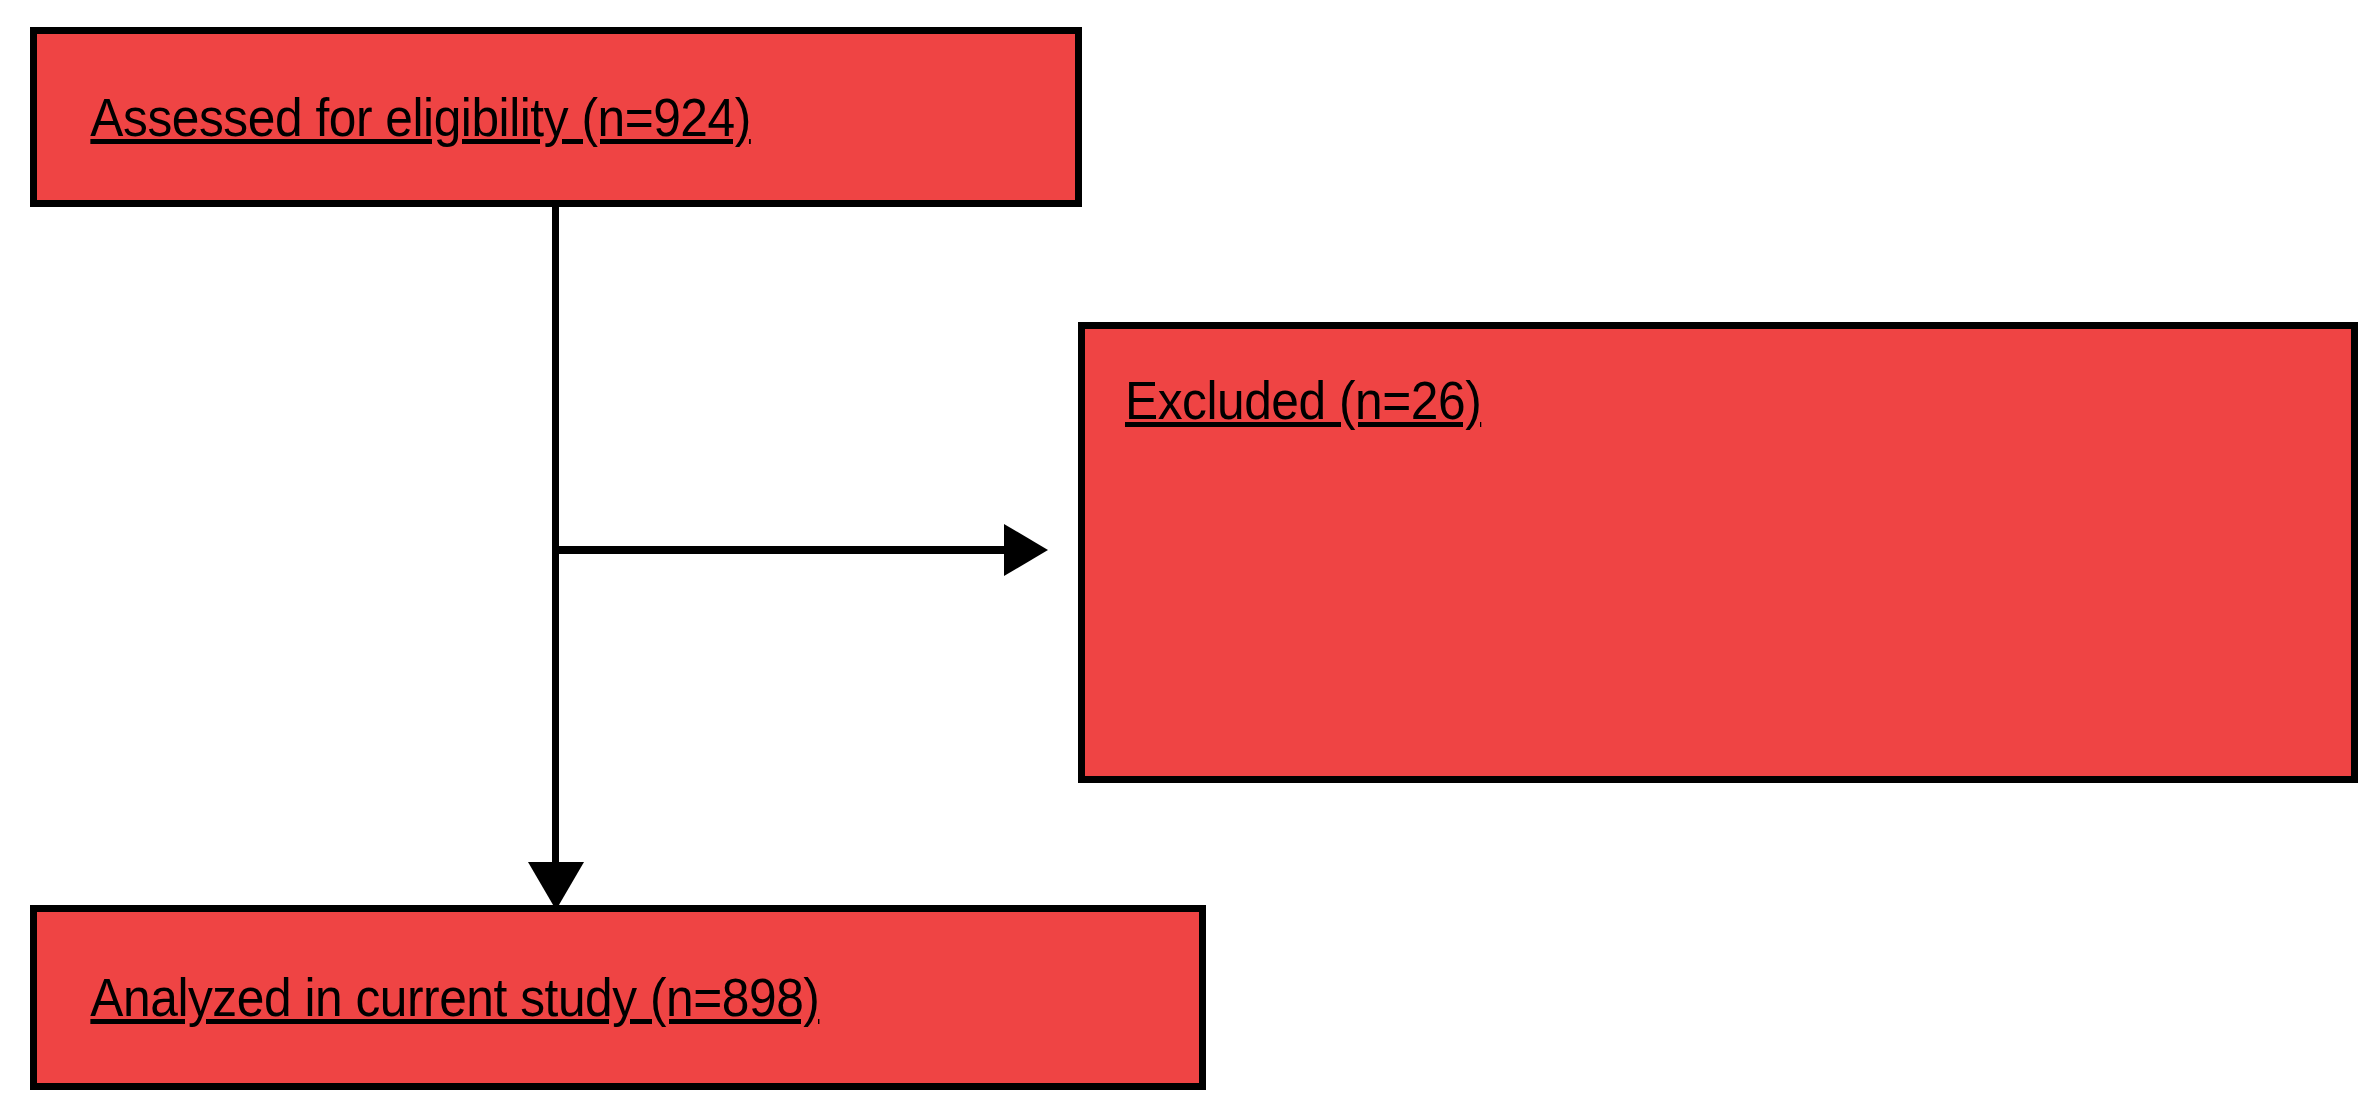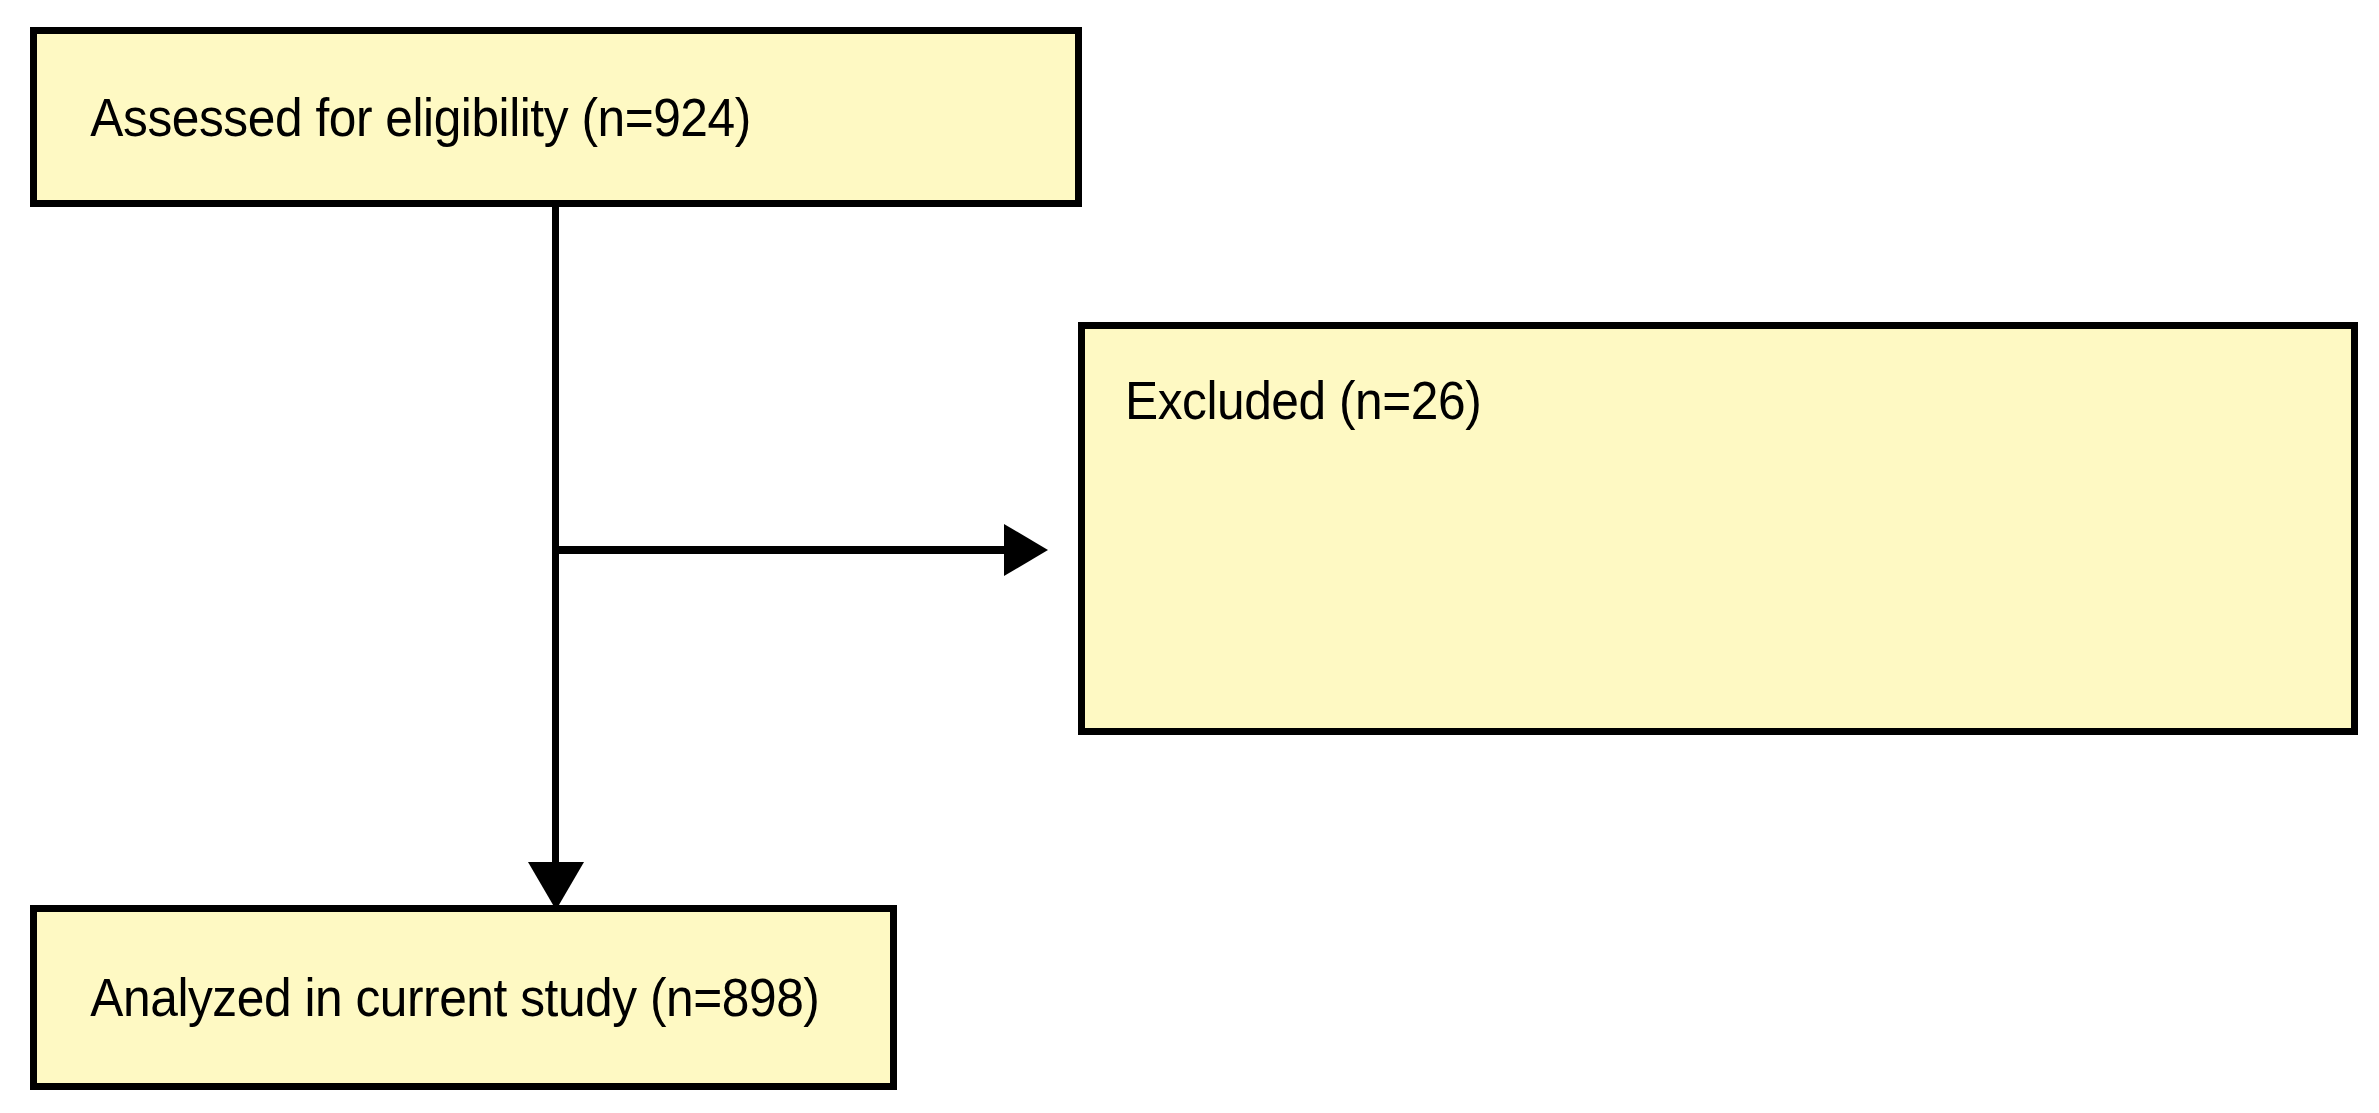--- a/index.html
+++ b/index.html
@@ -15,47 +15,48 @@
     background: #ffffff;
     overflow: hidden;
     font-family: "Liberation Sans", "DejaVu Sans", sans-serif;
     color: #000000;
   }
 
   
   .flow-box {
     position: absolute;
     box-sizing: border-box;
-    background: #fef9c3;
+    background: #ef4444;
     border: 7px solid #000000;
+    text-decoration: underline;
   }
 
   #box-assessed {
     left: 30px;
     top: 27px;
     width: 1052px;
     height: 180px;
     display: flex;
     align-items: center;
   }
 
   #box-analyzed {
     left: 30px;
     top: 905px;
-    width: 867px;
+    width: 1176px;
     height: 185px;
     display: flex;
     align-items: center;
   }
 
   #box-excluded {
     left: 1078px;
     top: 322px;
     width: 1280px;
-    height: 413px;
+    height: 461px;
     display: block;
   }
 
   
   .box-text {
     font-size: 54px;
     line-height: 1.15;
     letter-spacing: -0.5px;
     white-space: nowrap;
     padding-left: 58px;

